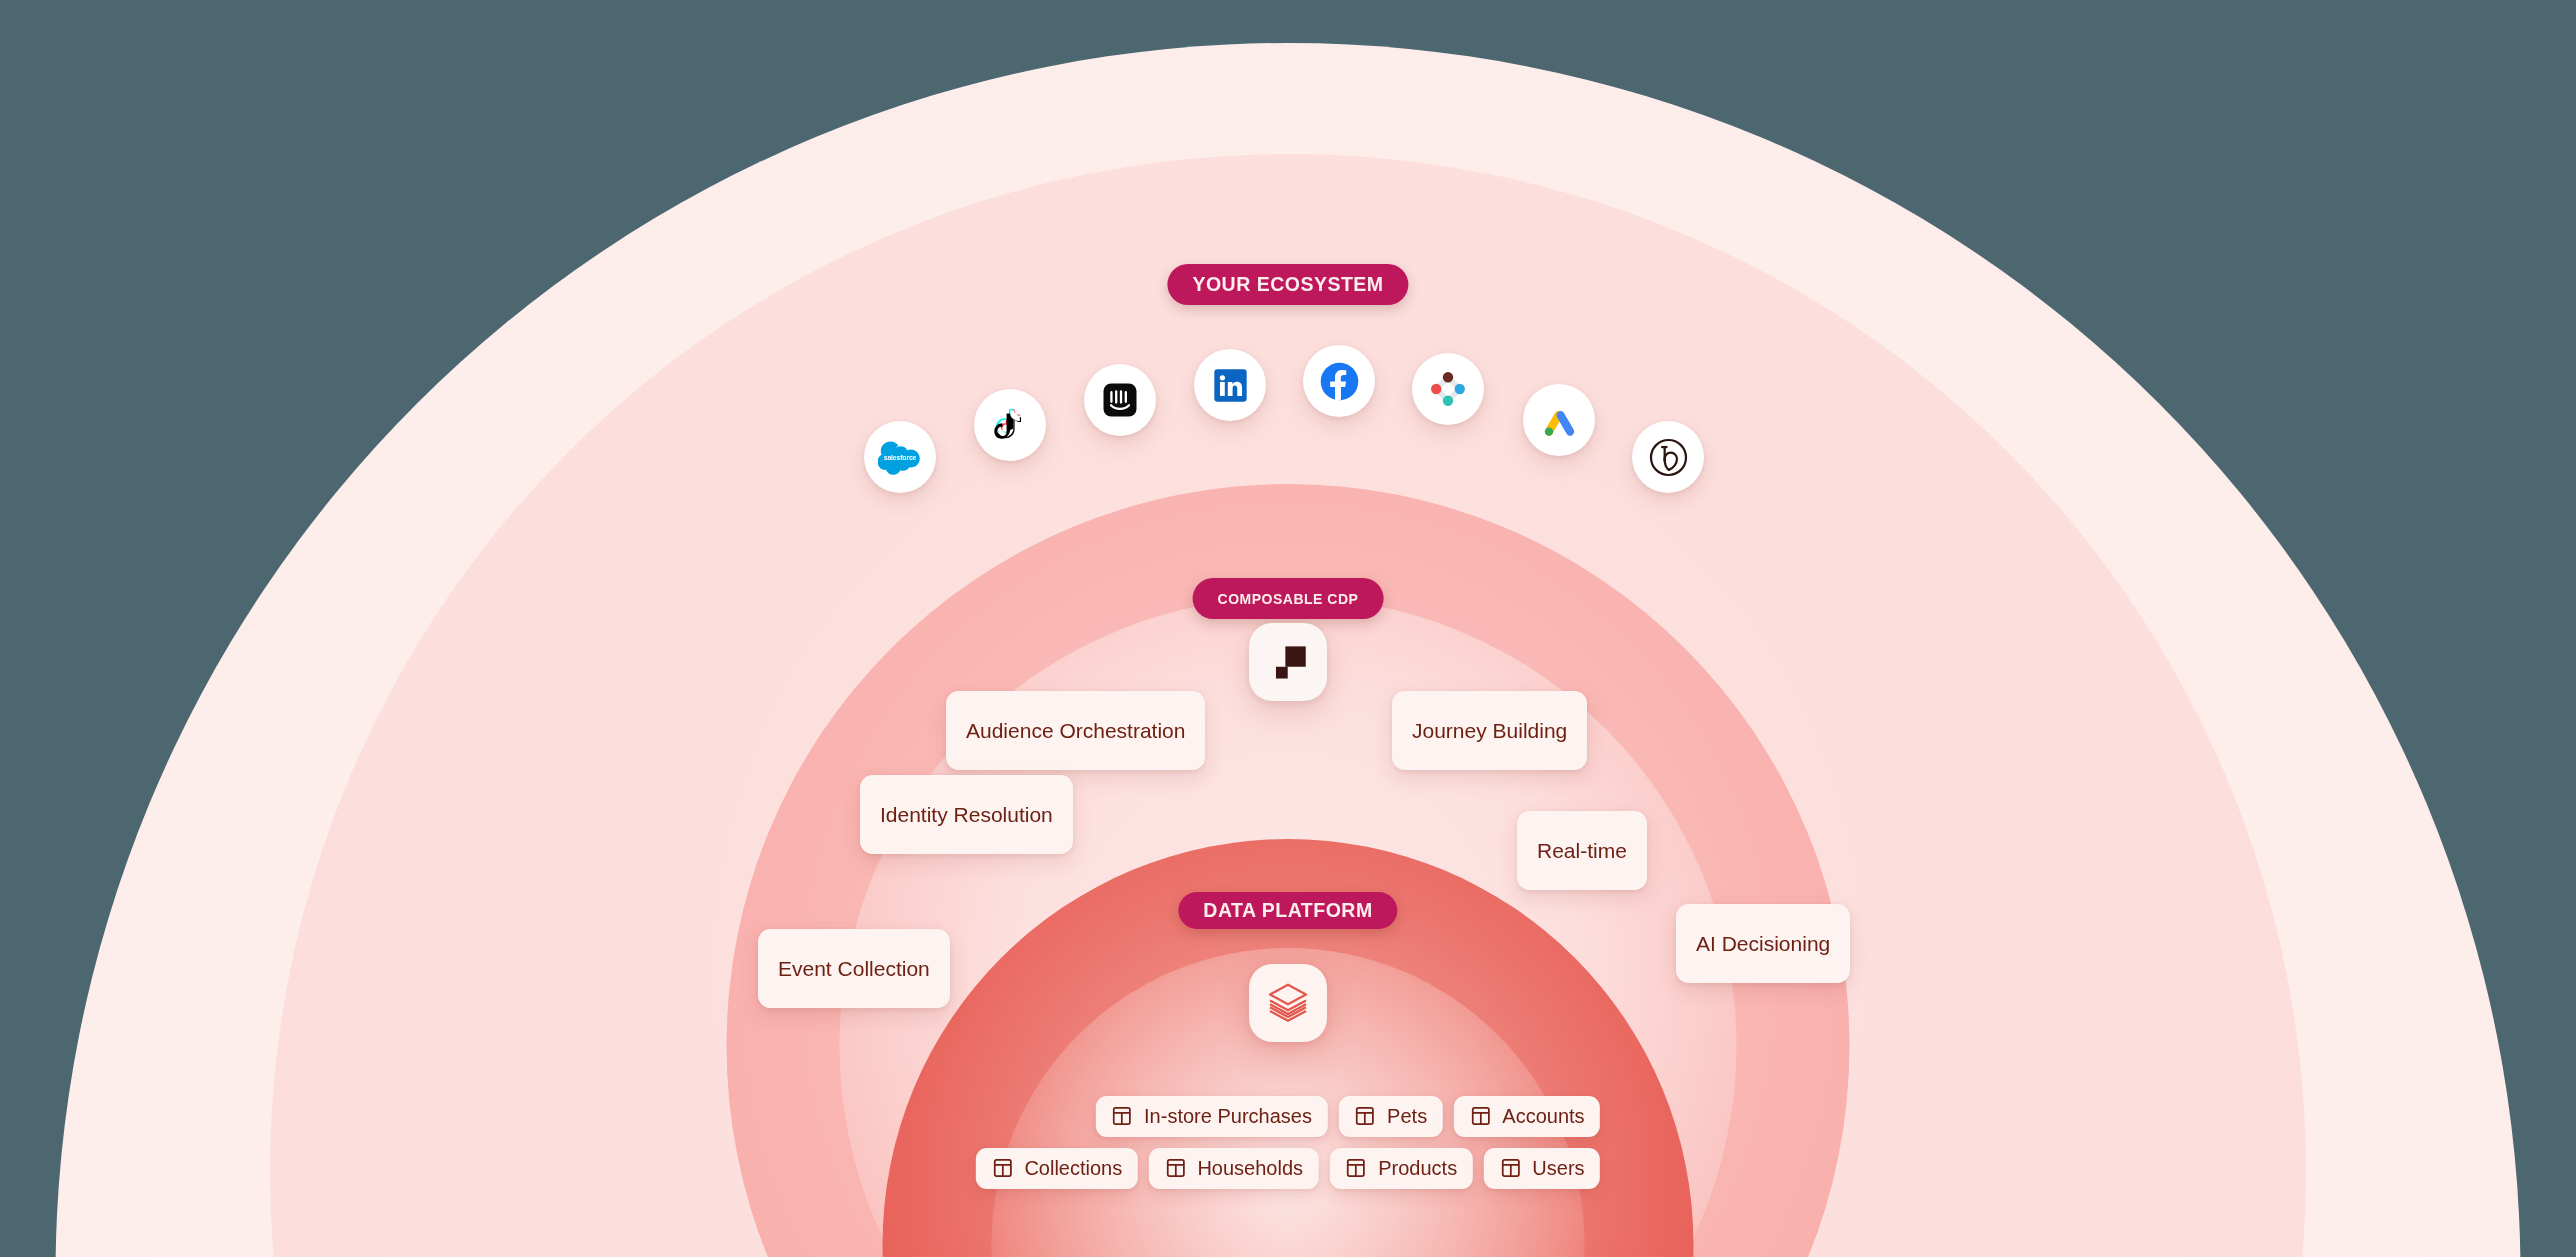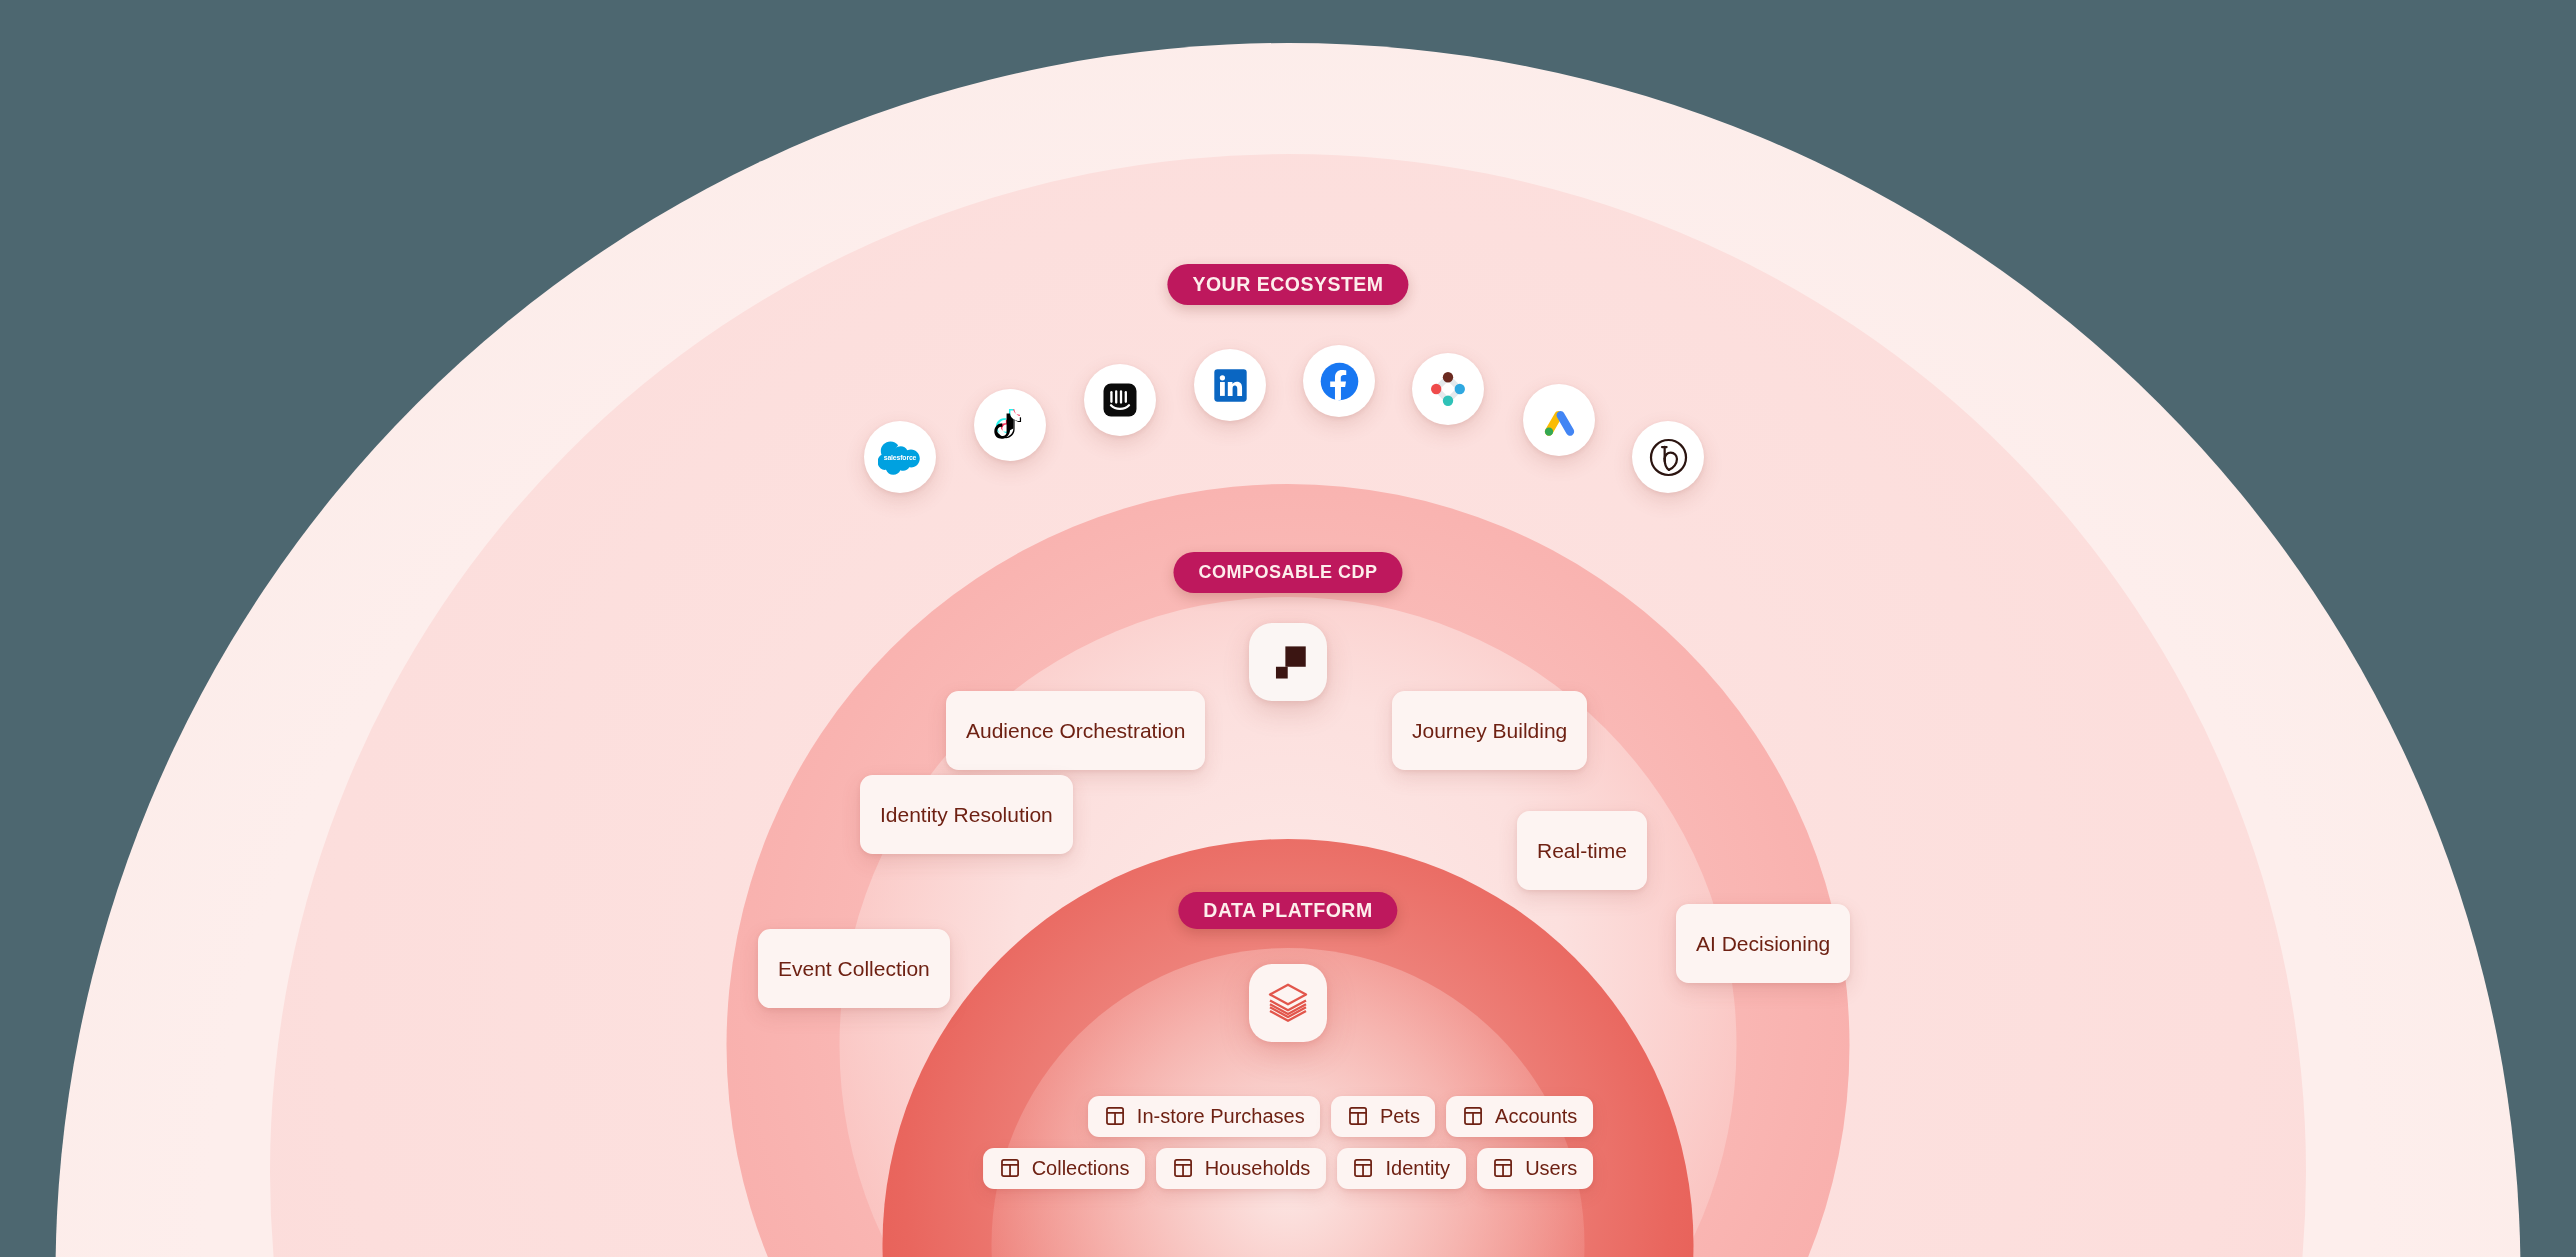--- a/index.html
+++ b/index.html
@@ -93,21 +93,21 @@
     background:#be185d;
     color:#fdeeec;
     border-radius:779px;
     font-weight:bold;
     letter-spacing:0.5px;
     display:flex;align-items:center;justify-content:center;
     box-shadow:0 4.7px 12.5px rgba(110,33,19,.22);
     white-space:nowrap;
   }
   #chip-ecosystem{top:264px;height:41px;padding:0 25px;font-size:19.5px;}
-  #chip-cdp{top:552px;height:41px;padding:0 25px;font-size:18px;}
+  #chip-cdp{top:578px;height:41px;padding:0 25px;font-size:14px;}
   #chip-data{top:892px;height:37px;padding:0 25px;font-size:19.5px;}
 
   
   .logo-bubble{
     position:absolute;
     width:72px;height:72px;
     border-radius:50%;
     background:#ffffff;
     box-shadow:0 7.8px 20px rgba(146,60,48,.16), 0 1.6px 4.7px rgba(146,60,48,.10);
     display:flex;align-items:center;justify-content:center;
@@ -373,21 +373,21 @@
         <span>Households</span>
       </div>
 
       <div class="table-chip">
         <span>
           <svg width="22" height="22" viewBox="0 0 24 24" fill="none" stroke="#6e2113" stroke-width="1.9">
             <rect x="3.2" y="3.2" width="17.6" height="17.6" rx="2"></rect>
             <path d="M3.2 8.5 H20.8 M12 8.5 V20.8"></path>
           </svg>
         </span>
-        <span>Identity</span>
+        <span>Products</span>
       </div>
 
       <div class="table-chip">
         <span>
           <svg width="22" height="22" viewBox="0 0 24 24" fill="none" stroke="#6e2113" stroke-width="1.9">
             <rect x="3.2" y="3.2" width="17.6" height="17.6" rx="2"></rect>
             <path d="M3.2 8.5 H20.8 M12 8.5 V20.8"></path>
           </svg>
         </span>
         <span>Users</span>

